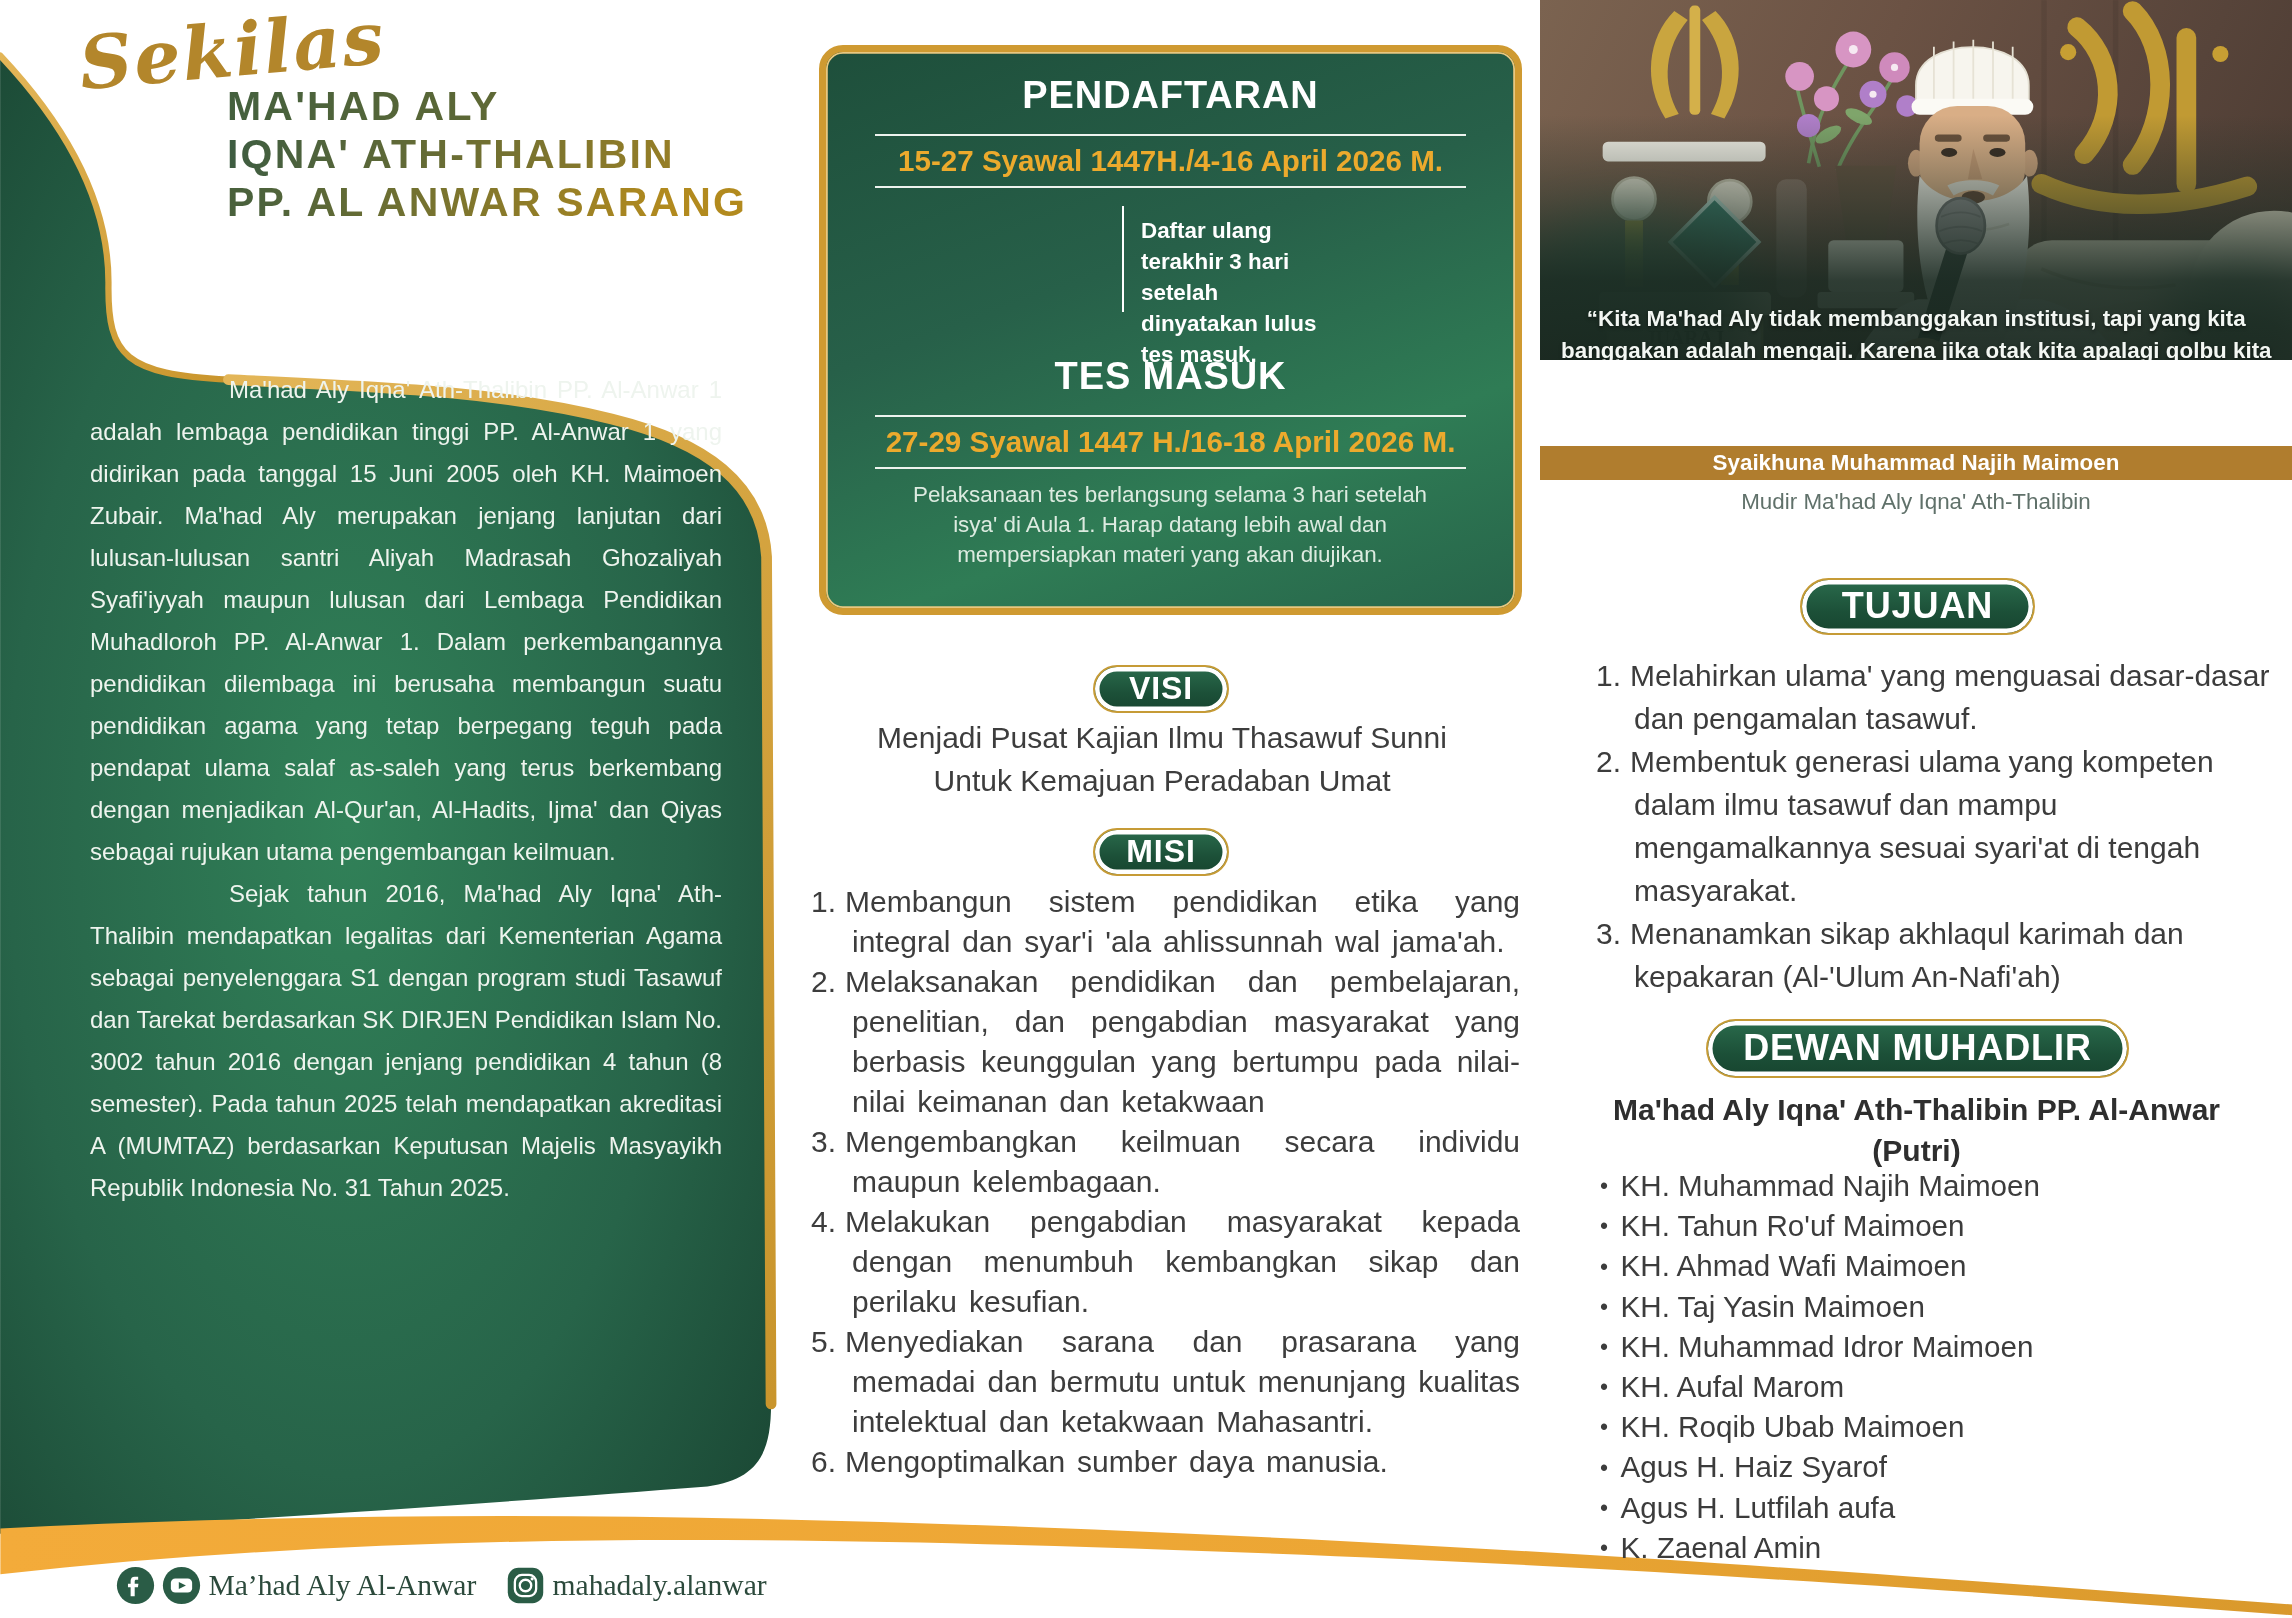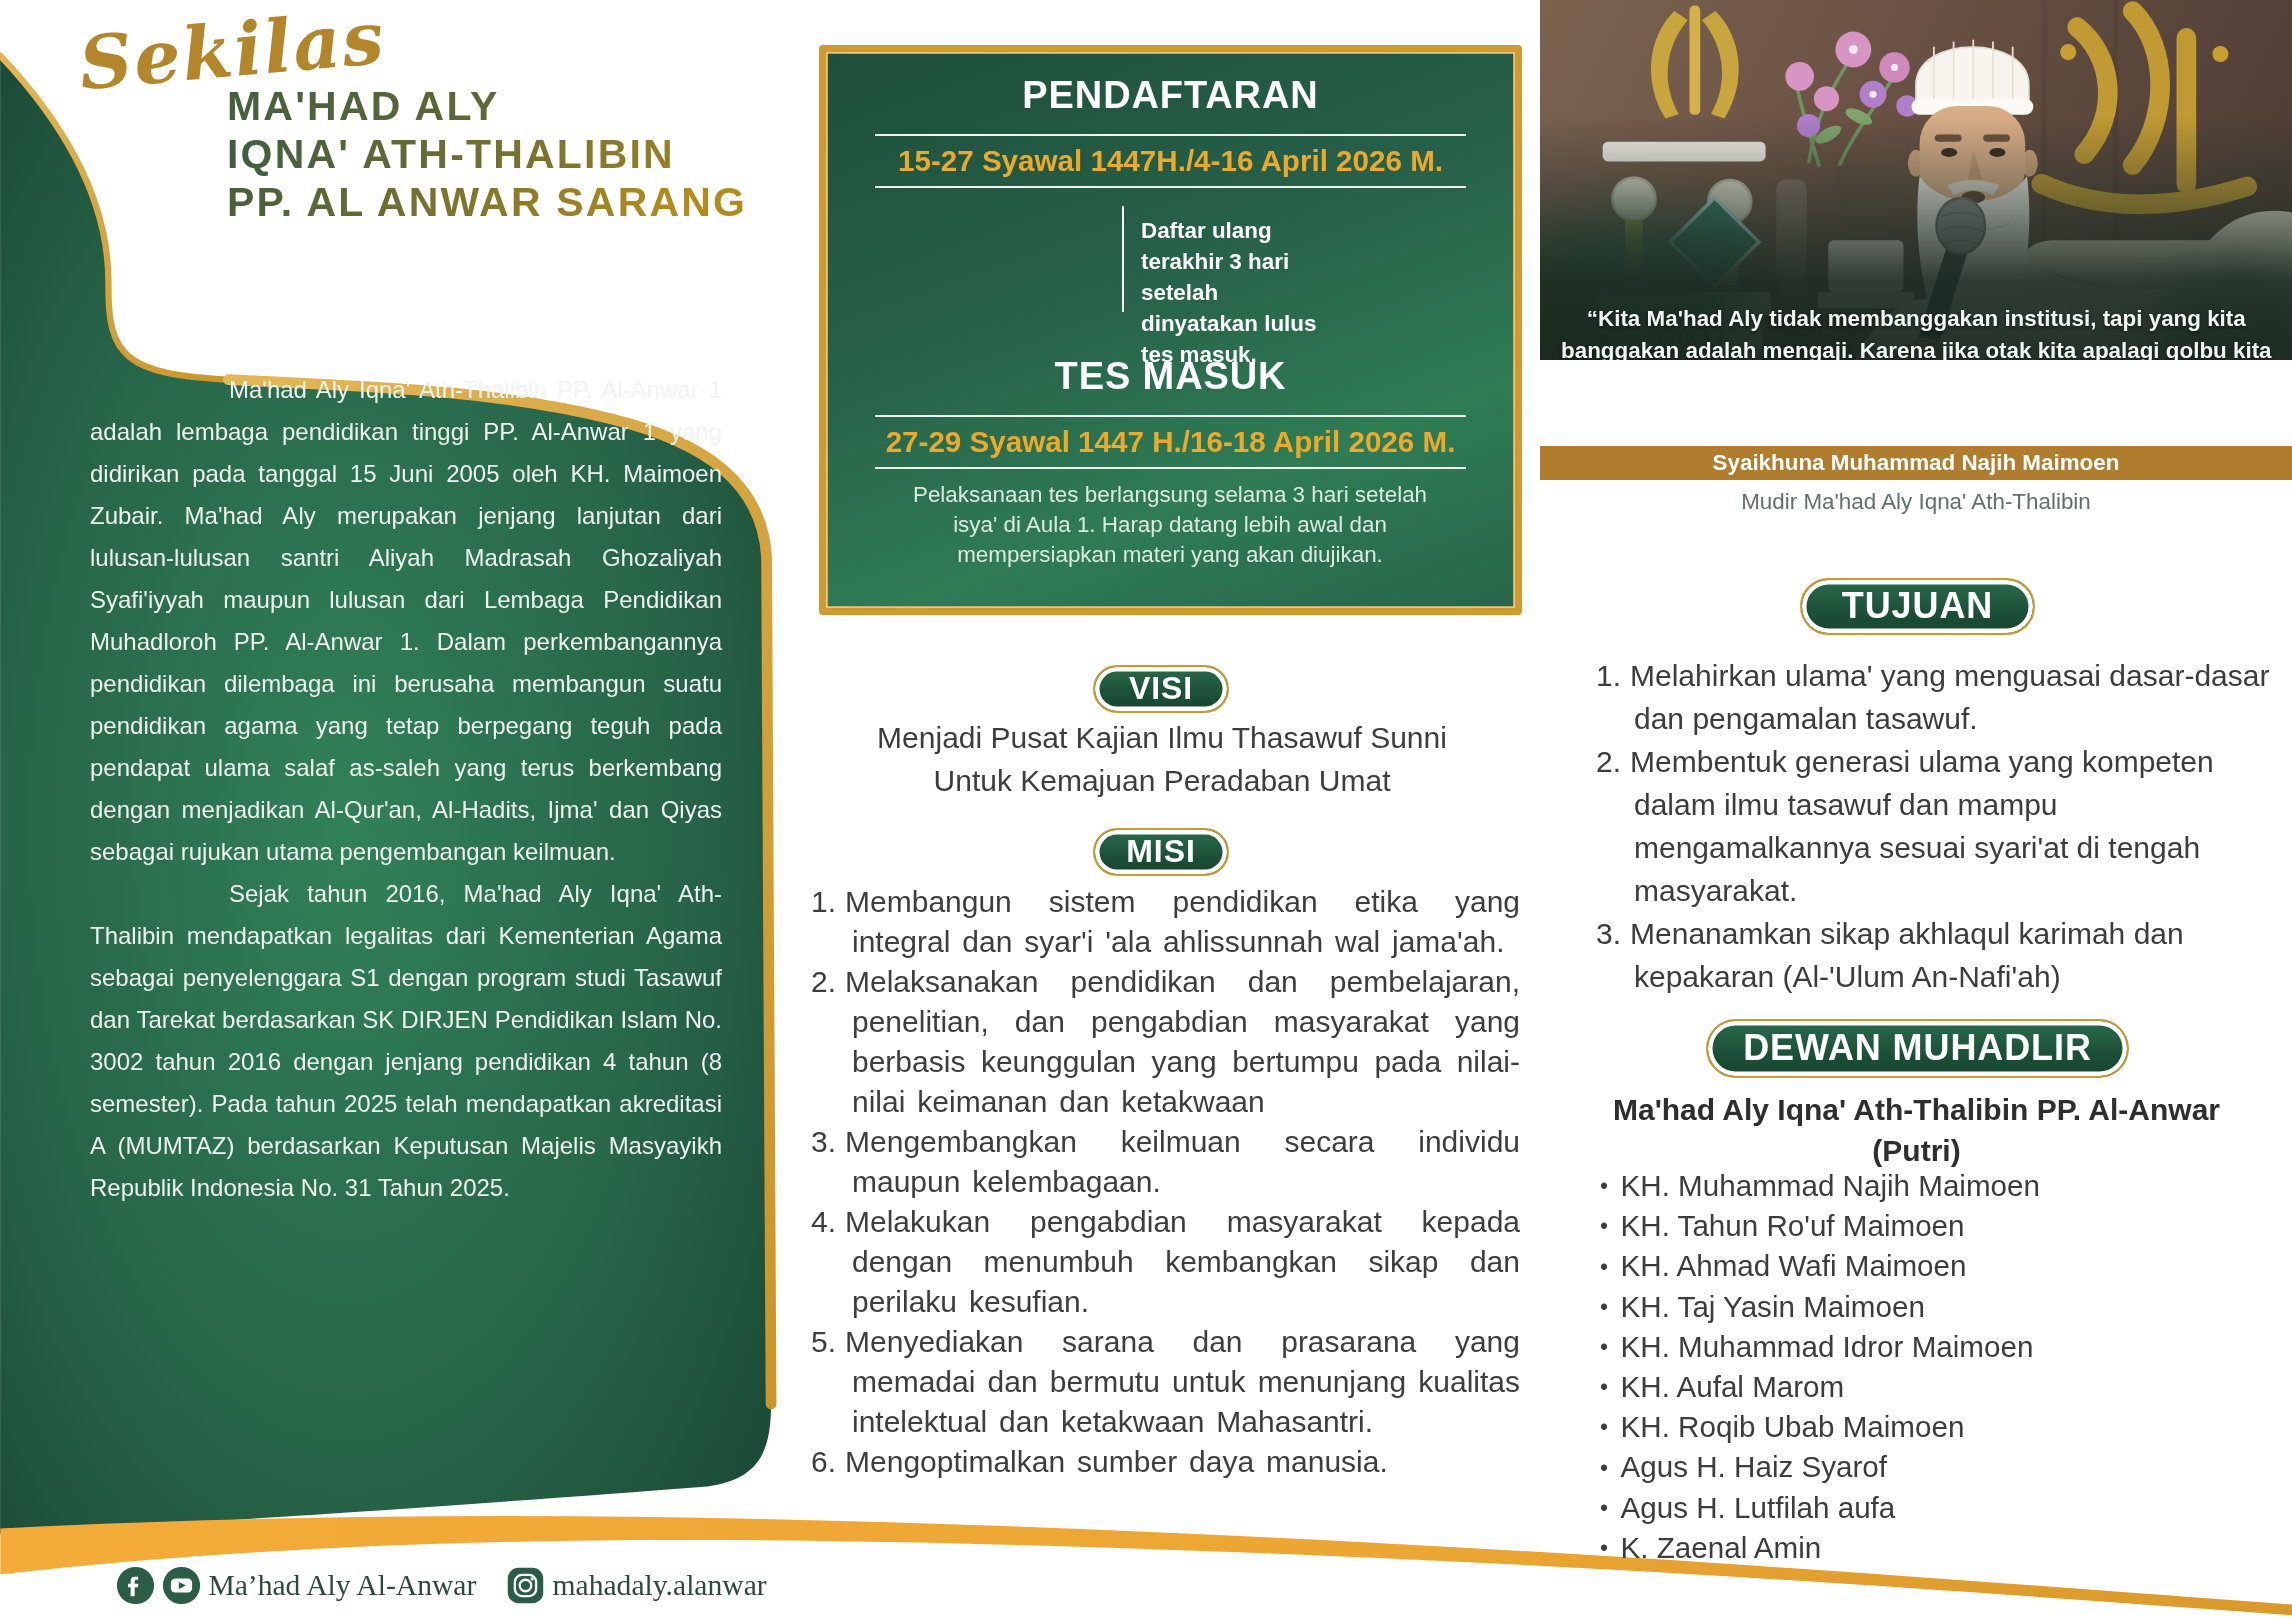--- a/index.html
+++ b/index.html
@@ -17,21 +17,21 @@
   .t1 { background-image:linear-gradient(90deg,#44603e,#77702c); }
   .t2 { background-image:linear-gradient(90deg,#3d5c41,#a58422); }
   .t3 { background-image:linear-gradient(90deg,#4a613c 5%,#b28a1e 85%); }
 
   .about { left:90px; top:369px; width:632px; color:#eef4ee; font-size:24px; line-height:42px;
            text-align:justify; }
   .about p { margin:0; text-indent:139px; }
 
   
   .reg-box { left:819px; top:45px; width:703px; height:570px; box-sizing:border-box;
-             border:7.2px solid #cf9a31; border-radius:4px;
+             border:7.2px solid #cf9a31; border-radius:24px;
              background:linear-gradient(160deg,#1e4f3b 0%,#276049 40%,#2f7c55 72%,#27654a 100%);
              box-shadow:0 0 0 1.8px #e8c780 inset; }
   .reg-title { position:absolute; left:0; width:100%; text-align:center; color:#ffffff;
                font-weight:800; font-size:38px; letter-spacing:0.9px; }
   .reg-hr { position:absolute; left:49px; right:49px; border-top:2.7px solid #edf3ee; }
   .reg-date { position:absolute; left:0; width:100%; text-align:center; color:#ecaa2d;
               font-weight:bold; font-size:29.6px; }
   .reg-note { position:absolute; left:29px; top:145px; width:244px; color:#dcebe0;
               font-size:21.5px; line-height:30px; }
   .reg-divider { position:absolute; left:296px; top:154px; height:106px; border-left:2.7px solid #ffffff; }

